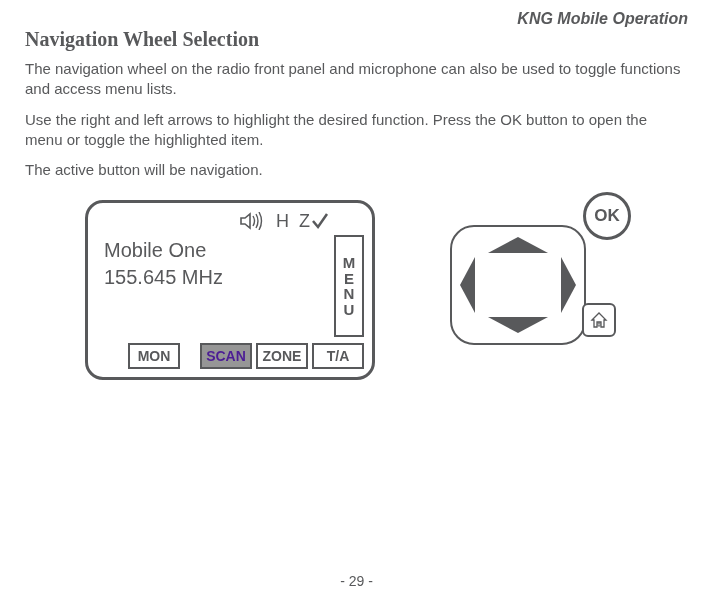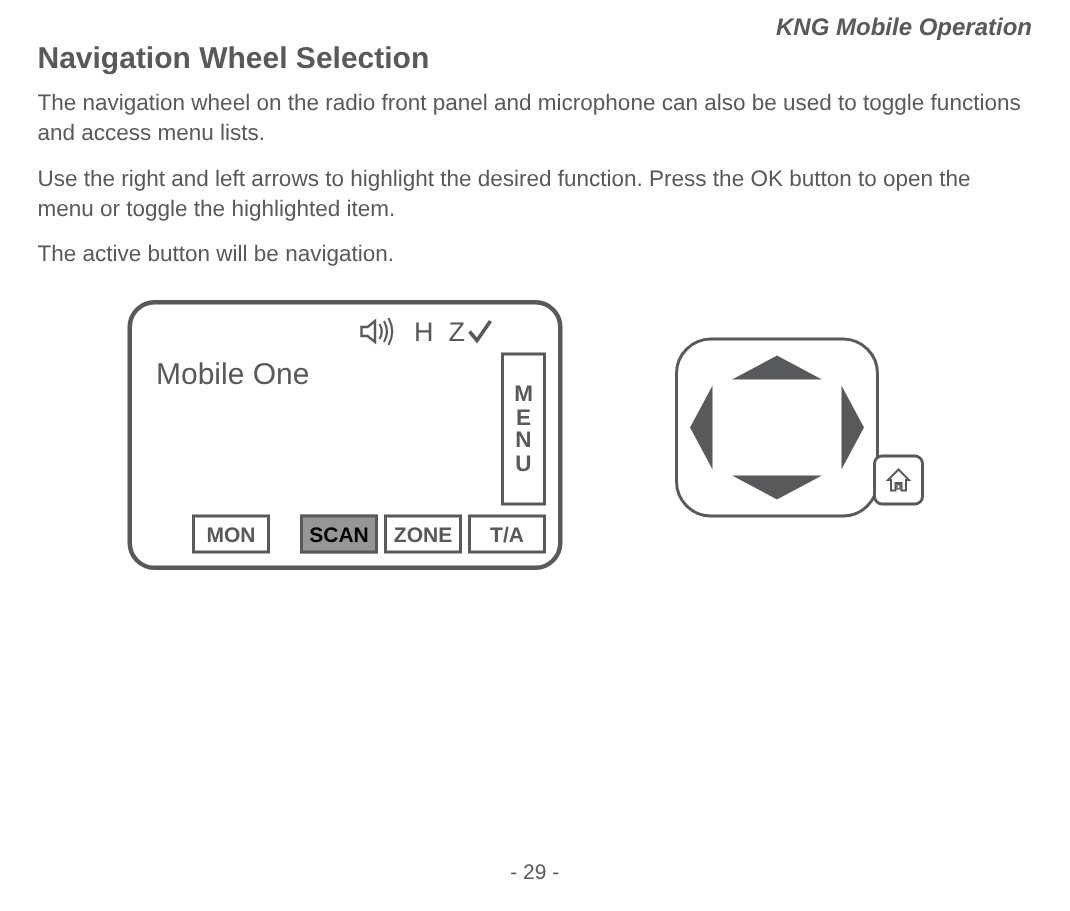--- a/index.html
+++ b/index.html
@@ -19,20 +19,21 @@
     .header-right {
       text-align: right;
       font-style: italic;
       font-weight: bold;
       font-size: 16px;
     }
     .section-title {
       font-size: 20px;
       font-weight: bold;
       margin-bottom: 8px;
+      font-family: Liberation Serif, serif;
     }
     .body-text {
       font-size: 15px;
       line-height: 1.35;
       margin-bottom: 10px;
     }
     .figure-row {
       display: flex;
       align-items: flex-start;
       gap: 70px;
@@ -105,21 +106,21 @@
       flex: 1;
       border: 2px solid #58595b;
       text-align: center;
       font-weight: bold;
       font-size: 14px;
       padding: 3px 0;
       background: #fff;
     }
     .bottom-btn.active {
       background: #969696;
-      color: #000000;
+      color: #4c1d95;
       margin-left: 16px;
     }
     
     .nav-control {
       position: relative;
       width: 180px;
       height: 160px;
     }
     .ok-btn {
       position: absolute;
@@ -272,38 +273,40 @@
         <svg width="30" height="20" viewBox="0 0 30 20">
           <text x="0" y="16" font-size="18" fill="#58595b" font-family="Arial">Z</text>
           <path d="M14 10 L19 16 L28 3" fill="none" stroke="#58595b" stroke-width="2.5"></path>
         </svg>
       </span>
     </div>
 
     <div class="main-row">
       <div class="channel-info">
         <div>Mobile One</div>
+        <div>155.645 MHz</div>
       </div>
       <div class="menu-side">
         <span>M</span>
         <span>E</span>
         <span>N</span>
         <span>U</span>
       </div>
     </div>
 
     <div class="bottom-row">
       <div class="bottom-btn">MON</div>
       <div class="bottom-btn active">SCAN</div>
       <div class="bottom-btn">ZONE</div>
       <div class="bottom-btn">T/A</div>
     </div>
   </div>
 
   <div class="nav-control">
+    <div class="ok-btn">OK</div>
     <div class="dpad">
       <div class="arrow up"></div>
       <div class="arrow down"></div>
       <div class="arrow left"></div>
       <div class="arrow right"></div>
       <div class="home-btn">
         <svg width="20" height="20" viewBox="0 0 20 20">
           <path d="M3 10 L10 3 L17 10 L15 10 L15 17 L12 17 L12 12 L8 12 L8 17 L5 17 L5 10 Z" fill="none" stroke="#58595b" stroke-width="1.3"></path>
           <rect x="9" y="13" width="2" height="3" fill="none" stroke="#58595b" stroke-width="0.9"></rect>
         </svg>

